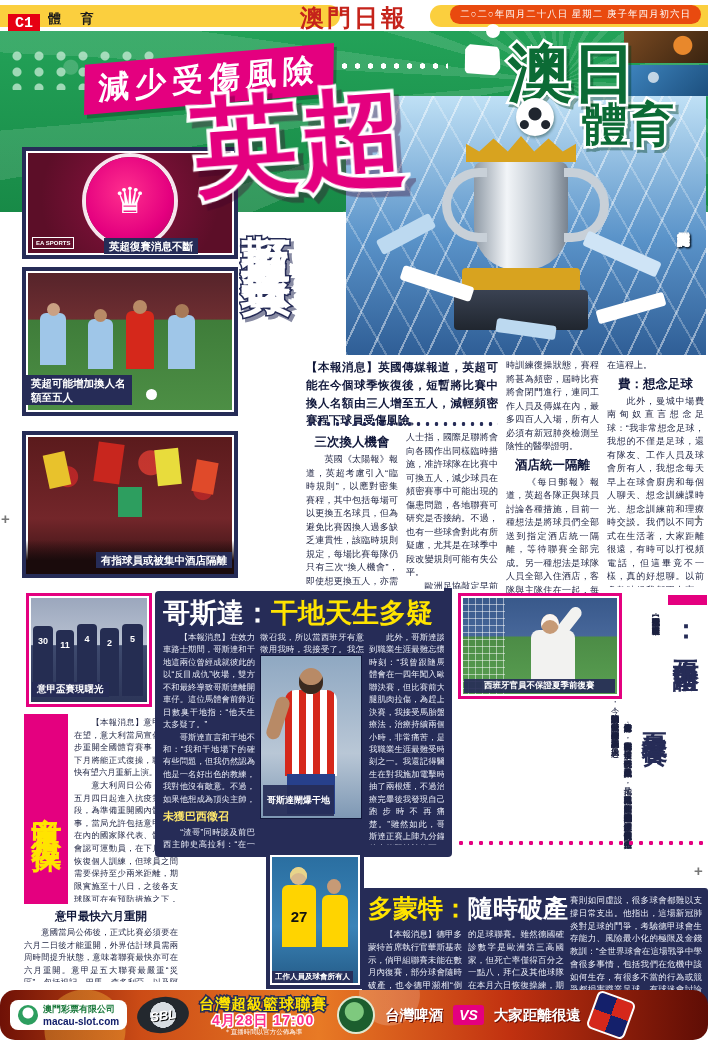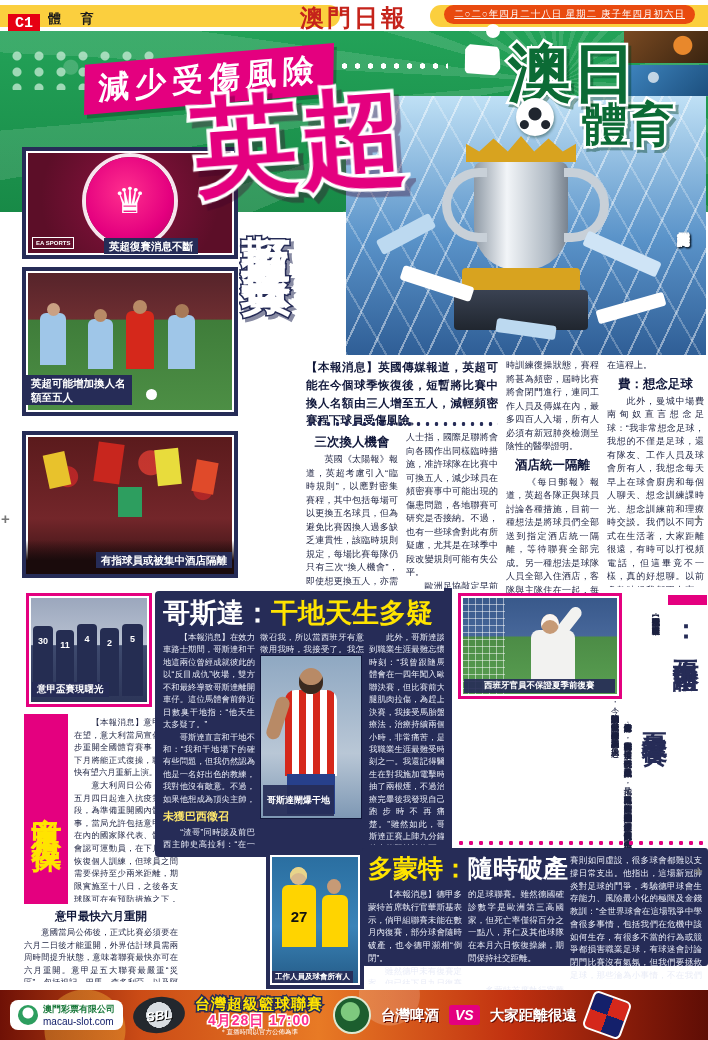--- a/index.html
+++ b/index.html
@@ -56,39 +56,39 @@
   .vstrip-txt{font-weight:900;font-size:30px;color:#ffe400;letter-spacing:5px;}
   .cross{color:#777;font-size:15px;font-weight:bold;}
   
   .sp-head{font-weight:900;font-size:26px;color:#262c57;letter-spacing:2px;}
   .sp-box{background:#e4007f;color:#fff;font-weight:900;font-size:26px;padding:3px 2px;letter-spacing:2px;}
   .vbody{font-size:8.3px;line-height:1.55;color:#1c2140;}
   
   .ad{background:
       radial-gradient(circle at 12% 80%, rgba(255,200,60,.35) 0 40px, transparent 41px),
       radial-gradient(circle at 55% 10%, rgba(255,255,255,.18) 0 30px, transparent 31px),
-      linear-gradient(90deg,#6f1106,#cc4c16 20%,#e87a25 45%,#c13110 72%,#5f0d05);}
+      linear-gradient(90deg,#6f1106,#cc4c16 20%,#e87a25 45%,#c13110 72%,#5f0d05); border-radius: 15px;}
   .ad-pill{background:#fff;border-radius:8px;display:flex;align-items:center;gap:5px;padding:3px 8px;}
   .ad-league{color:#ffe400;font-weight:900;font-size:15px;-webkit-text-stroke:3px #262c57;paint-order:stroke fill;letter-spacing:1px;}
   .ad-time{color:#ff2f8e;font-weight:900;font-size:14px;-webkit-text-stroke:3px #ffffff;paint-order:stroke fill;letter-spacing:1px;}
   .ad-note{color:#fff;font-size:6.5px;}
   .ad-team{color:#fff;font-weight:900;font-size:14.5px;text-shadow:1px 1px 0 #5f0d05;}
   .vsbox{background:#e4007f;color:#fff;font-weight:900;font-style:italic;font-size:14px;padding:2px 6px;border-radius:3px;}
 </style>
 </head>
 <body>
 
 <div id="page">
 
   <div class="abs hdr-band" style="left:0;top:5;width:340px;top:5px;height:22px;"></div>
   <div class="abs hdr-band-r" style="right:0;top:5px;width:278px;height:22px;"></div>
   <div class="abs c1box" style="left:8px;top:14px;font-family:Liberation Mono, monospace;">C1</div>
   <div class="abs sec-name" style="left:48px;top:10px;">體 育</div>
   <div class="abs masthead" style="left:300px;top:2px;">澳門日報</div>
-  <div class="abs datebar" style="right:13px;top:5px;text-decoration:underline;">二○二○年四月二十八日 星期二 庚子年四月初六日</div>
+  <div class="abs datebar" style="right:7px;top:5px;">二○二○年四月二十八日 星期二 庚子年四月初六日</div>
 
   <div class="abs banner" style="left:0;top:31px;width:708px;height:181px;"></div>
   <div class="abs dotrow" style="left:6px;top:48px;width:150px;height:42px;"></div>
   <div class="abs dotrow2" style="left:338px;top:62px;width:110px;height:9px;"></div>
 
   <div class="abs" style="left:346px;top:96px;width:360px;height:259px;background:
        repeating-linear-gradient(115deg, rgba(255,255,255,.45) 0 2px, transparent 2px 26px),
        repeating-linear-gradient(60deg, rgba(255,255,255,.25) 0 2px, transparent 2px 34px),
        linear-gradient(180deg,#bfe0f5,#5a93c9 55%,#2f5e96);">
     <div class="abs" style="left:120px;top:40px;width:110px;height:26px;background:#d8a31f;clip-path:polygon(0 100%,0 30%,12% 60%,25% 10%,38% 60%,50% 0,62% 60%,75% 10%,88% 60%,100% 30%,100% 100%);"></div>
@@ -230,21 +230,21 @@
   </div>
   <div class="abs vtext vbody" style="left:622px;top:595px;height:100px;width:40px;">　　【本報消息】西班牙衛生部長伊拿表示，不會輕率保證西甲可以在夏季復賽。</div>
   <div class="abs" style="left:668px;top:591px;width:38px;text-align:center;">
     <span class="vtext sp-box" style="display:inline-block;">官員</span>
     <span class="vtext sp-head" style="display:inline-block;margin-top:2px;">：不保證西甲</span>
   </div>
   <div class="abs vtext sp-head" style="left:638px;top:712px;height:122px;">夏季復賽</div>
   <div class="abs vtext vbody j" style="left:458px;top:700px;width:176px;height:134px;">　　伊拿出席政府疫情發佈會上表示：“我不能在這裡保證聯賽何時復賽，一切需視乎疫情發展，現時我們要謹慎行事，不能讓球員及工作人員承受風險。”他又指，職業球員與其他國民一樣，需要遵守相關防疫規定，一切要按衛生部門為球隊復操制定的嚴格測試，然後才可逐步恢復集體訓練。有指賽會方面早前已敲定最快於六月十九日復賽，但西甲自上月中停擺至今，政府頒佈的緊急狀態令仍未解除，球員僅能在家中保持狀態，不少球會及球星都關注復賽安排，有染疫學者均認為並不容易，擔心操之過急。</div>
   <div class="abs dots-pink" style="left:456px;top:840px;width:250px;"></div>
 
-  <div class="abs navy" style="left:362px;top:848px;width:346px;height:118px;border-radius:3px;">
+  <div class="abs navy" style="left:362px;top:888px;width:346px;height:118px;border-radius:3px;">
     <div class="abs" style="left:6px;top:4px;font-size:25px;white-space:nowrap;">
       <span class="hl-y">多蒙特：</span><span class="hl-w">隨時破產</span>
     </div>
     <div class="abs paneltxt j flow" style="left:6px;top:40px;width:94px;height:96px;font-size:8.5px;">　　【本報消息】德甲多蒙特首席執行官華斯基表示，倘甲組聯賽未能在數月內復賽，部分球會隨時破產，也令德甲瀕相“倒閉”。
 　　雖然德甲未有復賽定案，但已往下月九日復賽的目標邁進，由於新冠肺炎疫情仍然緊張，倘能成功復賽，並在六月底完成今季賽程，德甲將成為歐洲五大聯賽中最早復賽</div>
     <div class="abs" style="left:106px;top:40px;width:96px;height:96px;">
       <div class="paneltxt j flow" style="font-size:8.5px;">的足球聯賽。雖然德國確診數字是歐洲第三高國家，但死亡率僅得百分之一點八，拜仁及其他球隊在本月六日恢復操練，期間保持社交距離。</div>
       <div class="panelsub" style="color:#ffffff;font-size:11.5px;">不復賽難生存</div>
       <div class="paneltxt j flow" style="font-size:8.5px;height:24px;">　　多蒙特首席執行官華斯基表示，德甲若未能在數月內成功復賽，聯</div>
     </div>
@@ -260,21 +260,21 @@
 
   <div class="abs cross" style="left:1px;top:510px;">+</div>
   <div class="abs cross" style="left:694px;top:510px;">+</div>
   <div class="abs cross" style="left:694px;top:862px;">+</div>
 
   <div class="abs ad" style="left:0;top:990px;width:708px;height:50px;display:flex;align-items:center;gap:10px;padding:0 10px;box-sizing:border-box;">
     <div class="ad-pill">
       <div style="width:20px;height:20px;border-radius:50%;background:radial-gradient(circle at 50% 40%,#fff 0 5px,#2d9e5f 6px);"></div>
       <div>
         <div style="color:#1b7a3d;font-size:9px;font-weight:bold;">澳門彩票有限公司</div>
-        <div style="color:#14206b;font-size:10px;font-weight:400;">macau-slot.com</div>
+        <div style="color:#14206b;font-size:10px;font-weight:700;">macau-slot.com</div>
       </div>
     </div>
     <div style="width:52px;height:36px;border-radius:50%;background:radial-gradient(circle,#d8dde2 0 40%,#23282e 41%);display:flex;align-items:center;justify-content:center;color:#fff;font-weight:900;font-style:italic;font-size:13px;transform:rotate(-8deg);text-shadow:1px 1px 0 #000;">SBL</div>
     <div style="text-align:center;line-height:1.15;">
       <div class="ad-league">台灣超級籃球聯賽</div>
       <div class="ad-time">4月28日 17:00</div>
       <div class="ad-note">＊直播時間以官方公佈為準</div>
     </div>
     <div style="width:34px;height:34px;border-radius:50%;background:radial-gradient(circle at 45% 40%,#7ec97e 0 9px,#1c5e2e 10px);border:2px solid #dfe8d0;"></div>
     <div class="ad-team">台灣啤酒</div>

